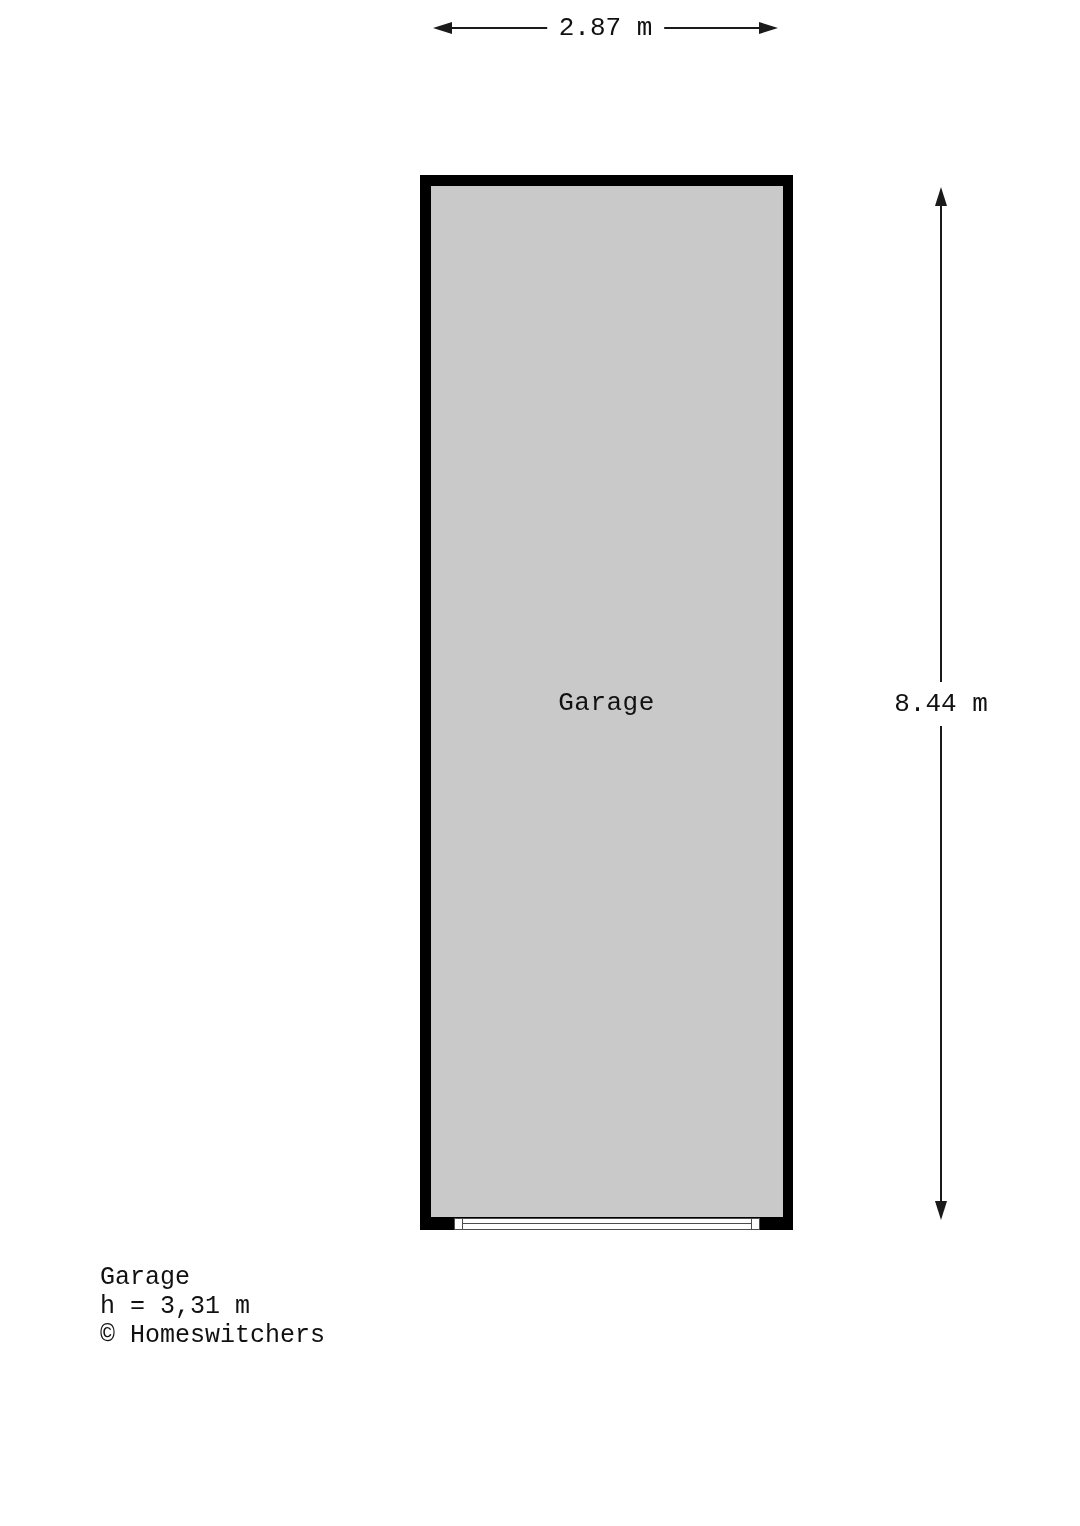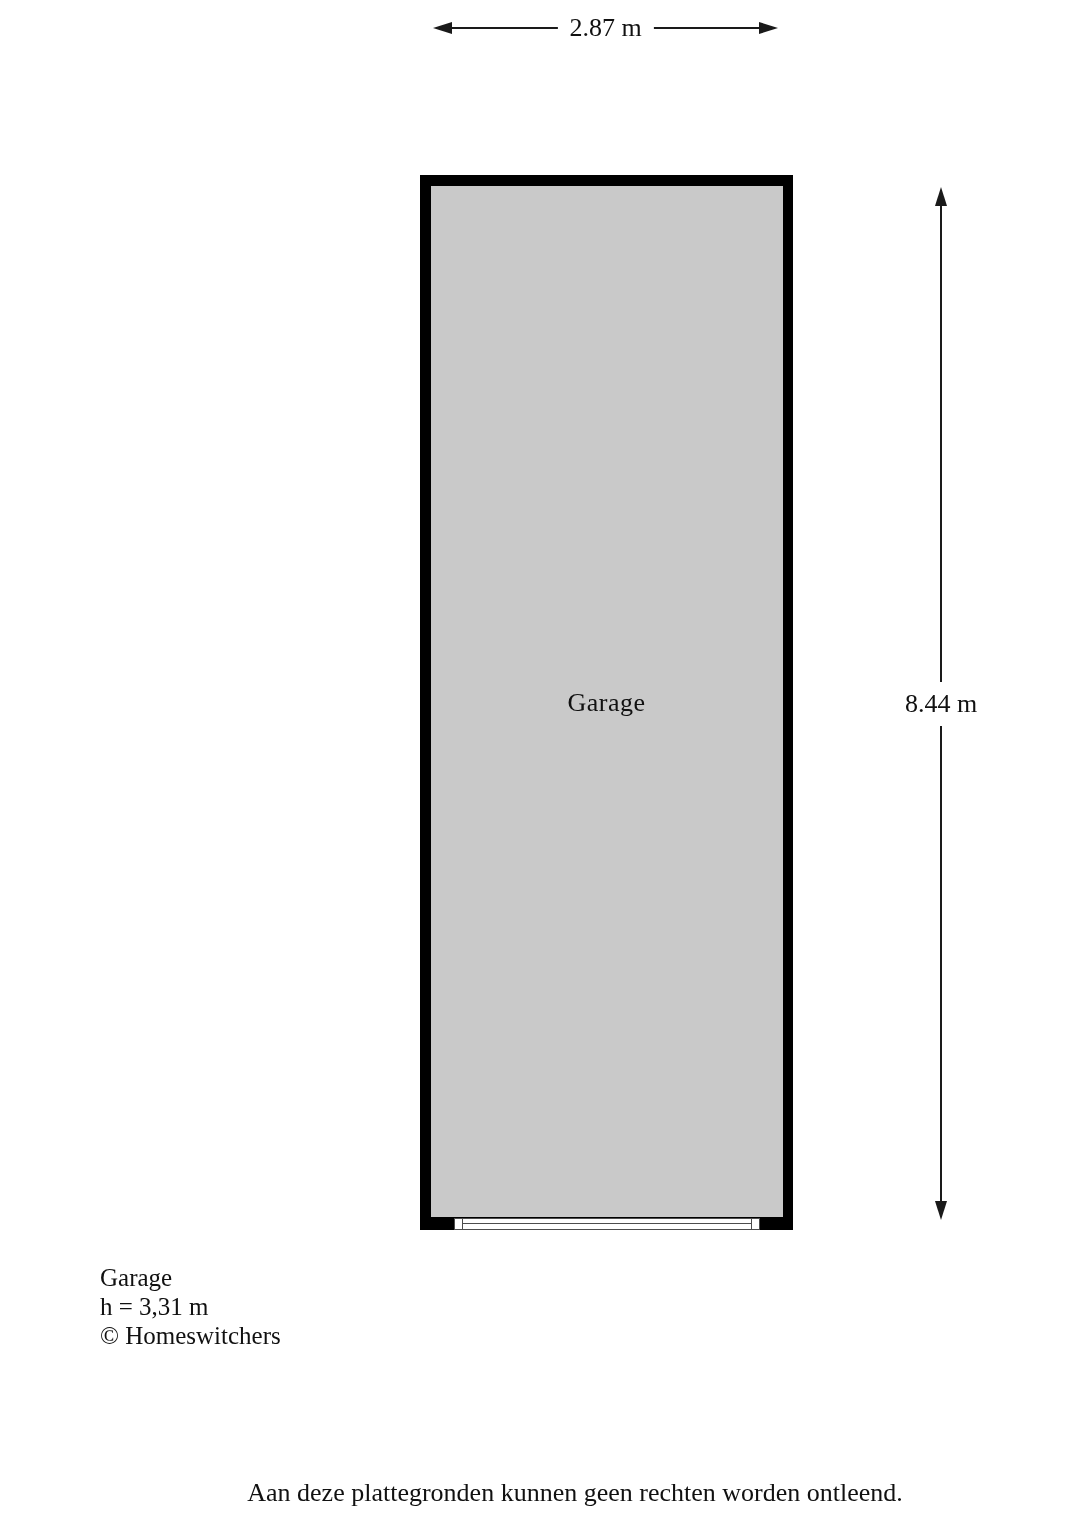--- a/index.html
+++ b/index.html
@@ -1,21 +1,21 @@
 <!DOCTYPE html>
 <html><head>
 <meta charset="utf-8">
 <style>
   html, body { margin: 0; padding: 0; background: #ffffff; }
   .canvas {
     position: relative;
     width: 1080px;
     height: 1526px;
     background: #ffffff;
-    font-family: Liberation Serif, serif;
+    font-family: Liberation Mono, monospace;
     color: #111111;
     overflow: hidden;
   }
 
   
   .dim-label {
     font-size: 26px;
     background: #ffffff;
     white-space: nowrap;
     color: #111111;
@@ -122,15 +122,14 @@
       <span class="door-cap-right"></span>
     </div>
   </div>
 
   <div class="legend">
     <div>Garage</div>
     <div>h = 3,31 m</div>
     <div>© Homeswitchers</div>
   </div>
 
-  <div class="disclaimer">Aan deze plattegronden kunnen geen rechten worden ontleend.</div>
 
 </div>
 
 </body></html>

